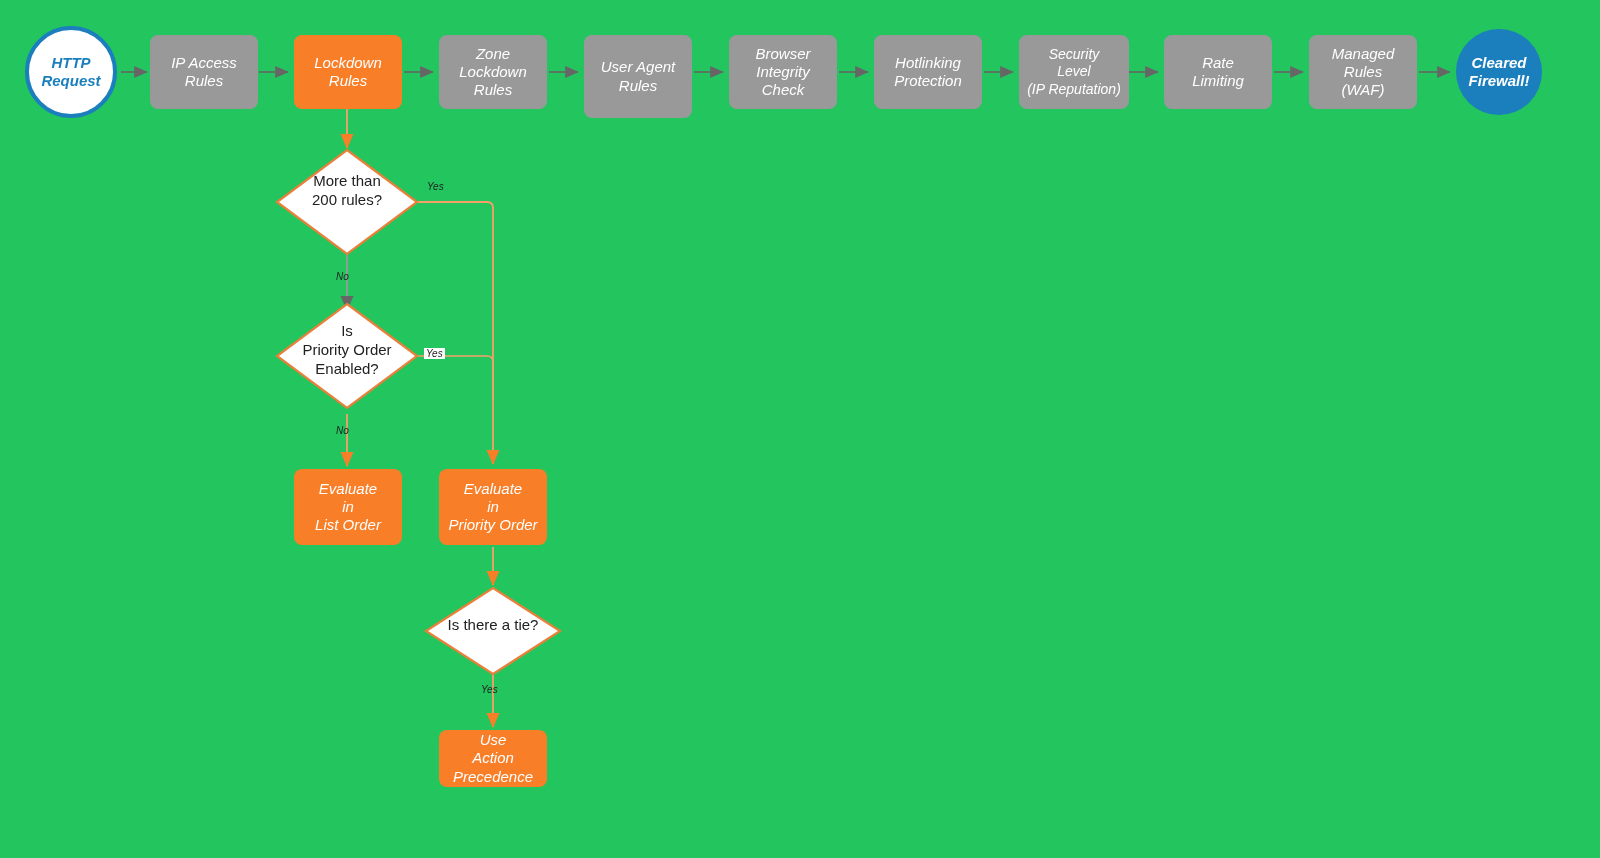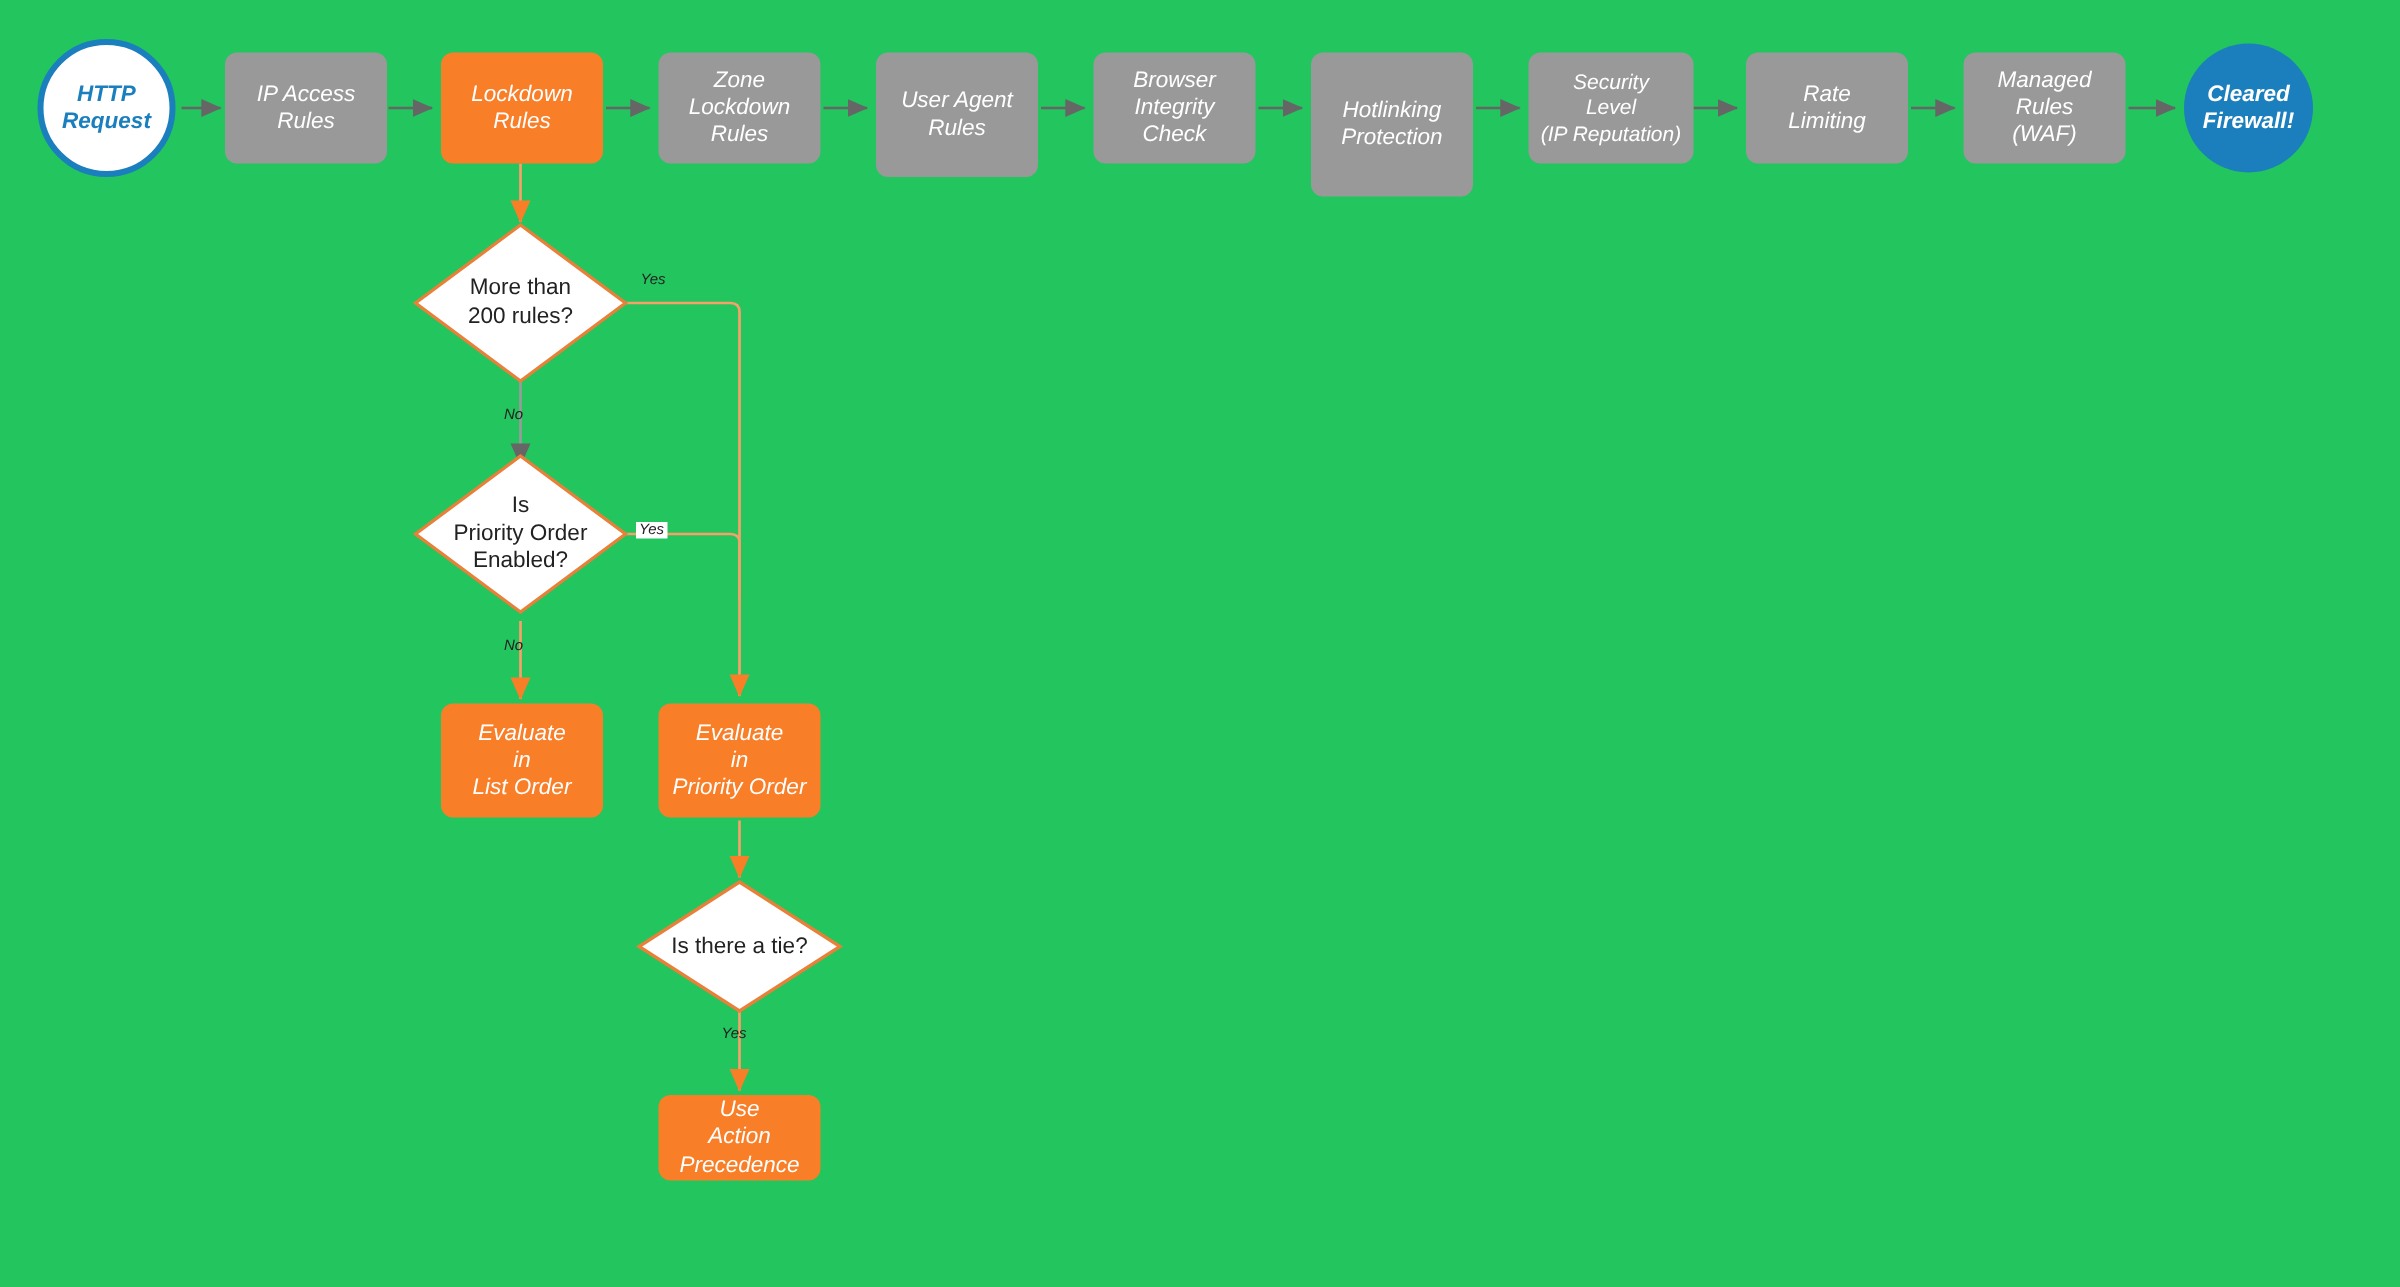--- a/index.html
+++ b/index.html
@@ -56,21 +56,21 @@
     border: 4px solid #1B7FBD;
     color: #1B7FBD;
   }
   .terminator.filled {
     background: #1B7FBD;
     color: #ffffff;
   }
   .decision-label {
     position: absolute;
     display: flex;
-    align-items: center;
+    align-items: flex-start;
     justify-content: center;
     text-align: center;
     font-size: 15px;
     color: #222222;
     line-height: 1.25;
     pointer-events: none;
   }
   .edge-label {
     position: absolute;
     font-size: 10px;
@@ -164,21 +164,21 @@
   </div>
 
   <div class="node proc gray" style="left:729px; top:35px; width:108px; height:74px;">
     <div>
       <span class="nowrap-line">Browser</span>
       <span class="nowrap-line">Integrity</span>
       <span class="nowrap-line">Check</span>
     </div>
   </div>
 
-  <div class="node proc gray" style="left:874px; top:35px; width:108px; height:96px;">
+  <div class="node proc gray" style="left:874px; top:35px; width:108px; height:74px;">
     <div>
       <span class="nowrap-line">Hotlinking</span>
       <span class="nowrap-line">Protection</span>
     </div>
   </div>
 
   <div class="node proc gray" style="left:1019px; top:35px; width:110px; height:74px; font-size:14px;">
     <div>
       <span class="nowrap-line">Security</span>
       <span class="nowrap-line">Level</span>

